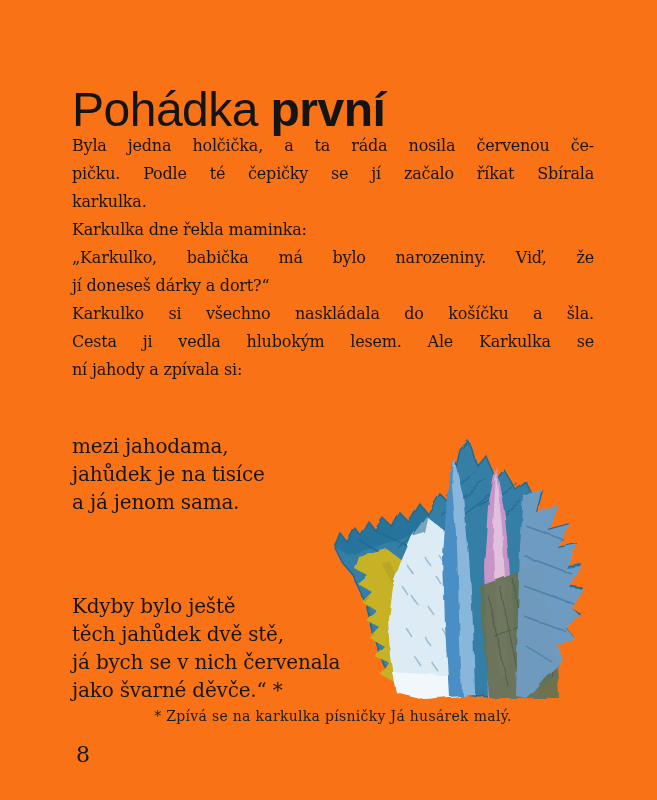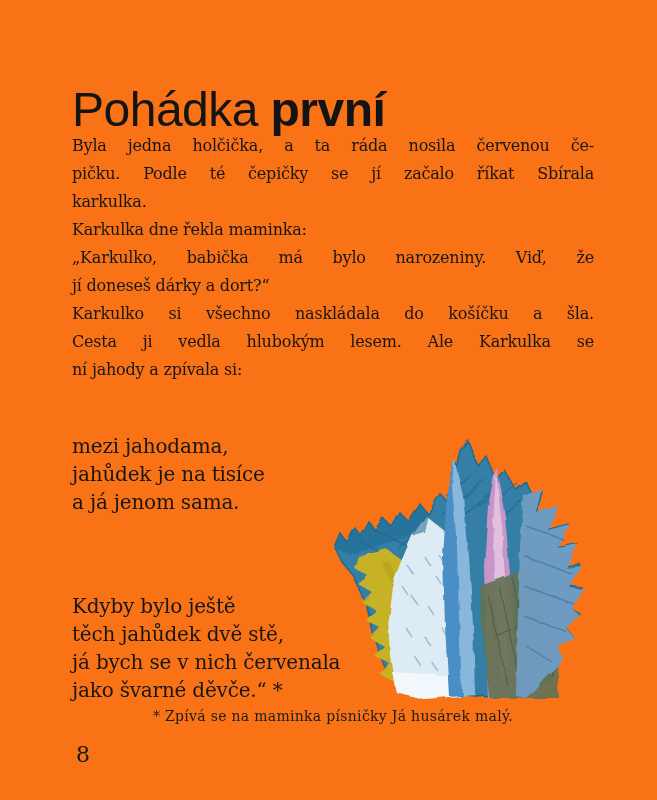--- a/index.html
+++ b/index.html
@@ -147,17 +147,17 @@
             <path d="M196,150 L246,168"></path>
           <path d="M196,180 L238,196"></path>
             <path d="M198,210 L224,226"></path>
         </g>
 
         <path d="M7,112 L13,98 19,106 27,92 33,100 41,86 47,94 55,82 63,90 71,76 81,86 92,68 100,78 96,96 70,104 40,112 20,118 Z" opacity="0.55" fill="#1f6a92"></path>
       </g>
     </svg>
   </div>
 
-  <div class="footnote">* Zpívá se na maminka písničky Já husárek malý.</div>
+  <div class="footnote">* Zpívá se na karkulka písničky Já husárek malý.</div>
 
   <div class="page-number">8</div>
 
 </div>
 
 </body></html>

